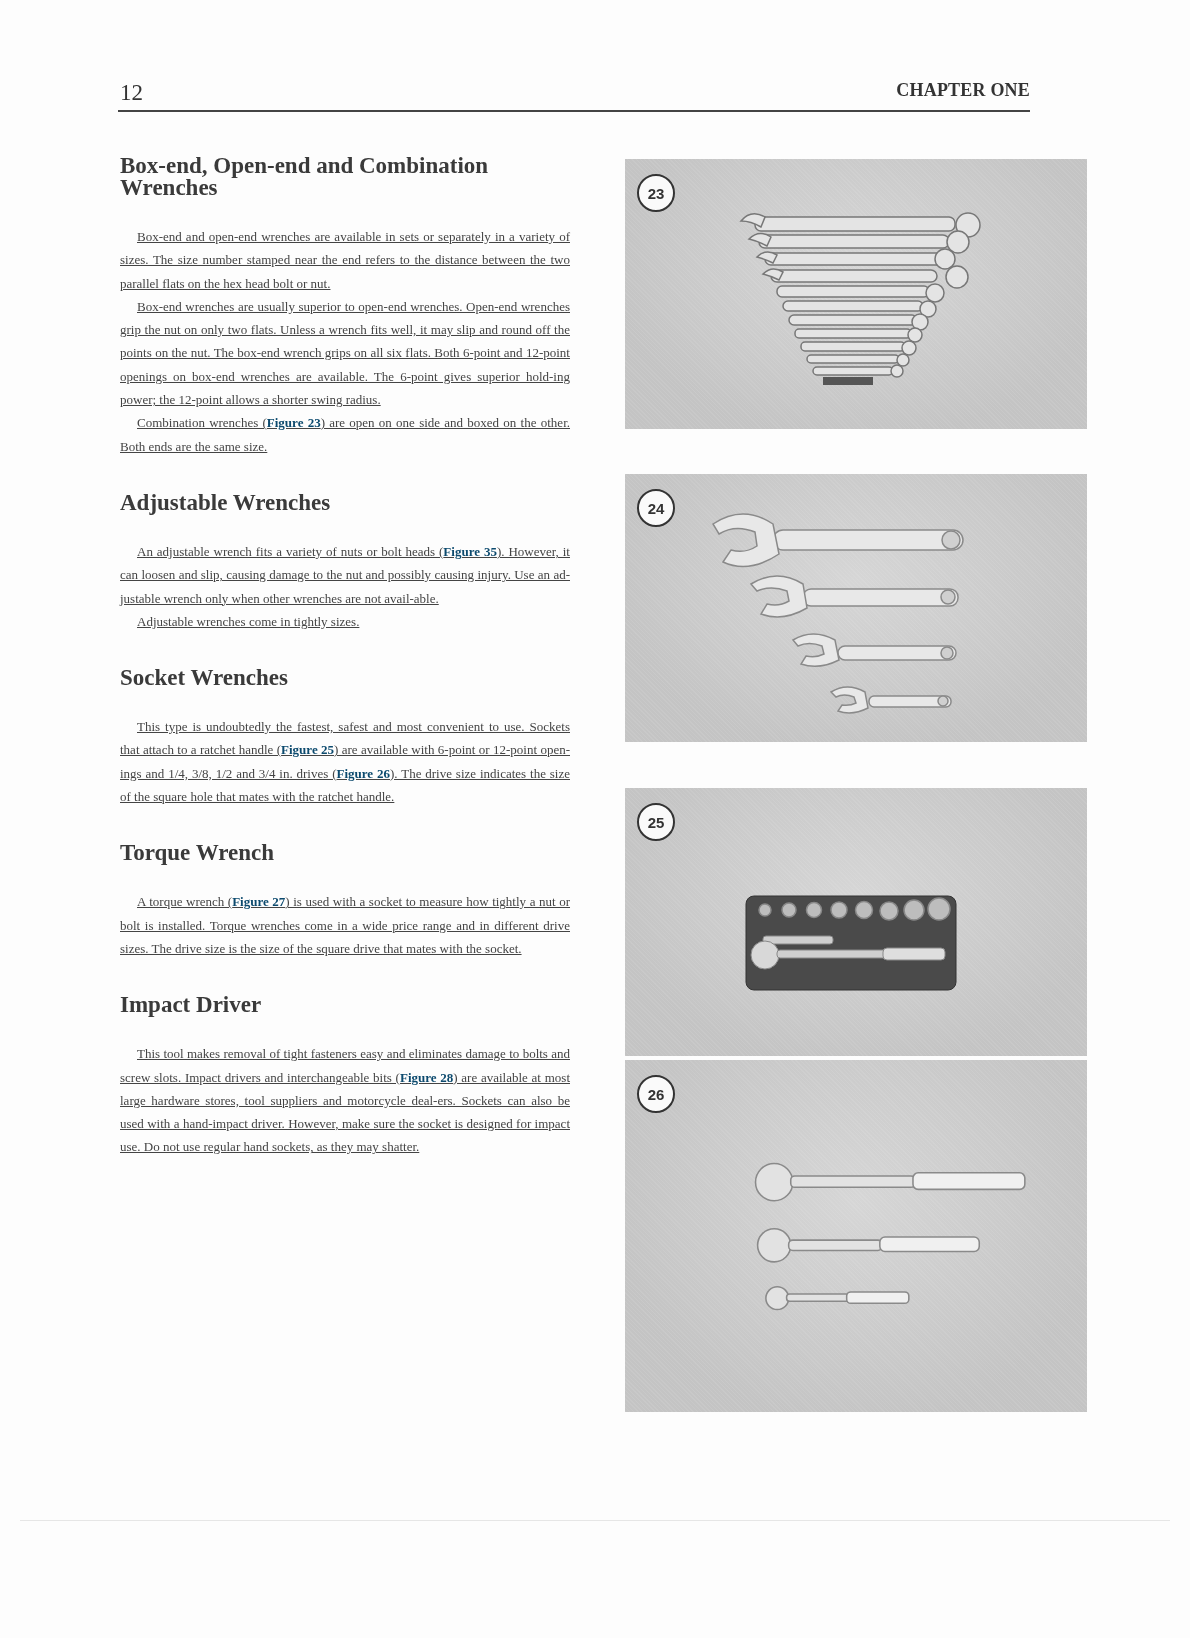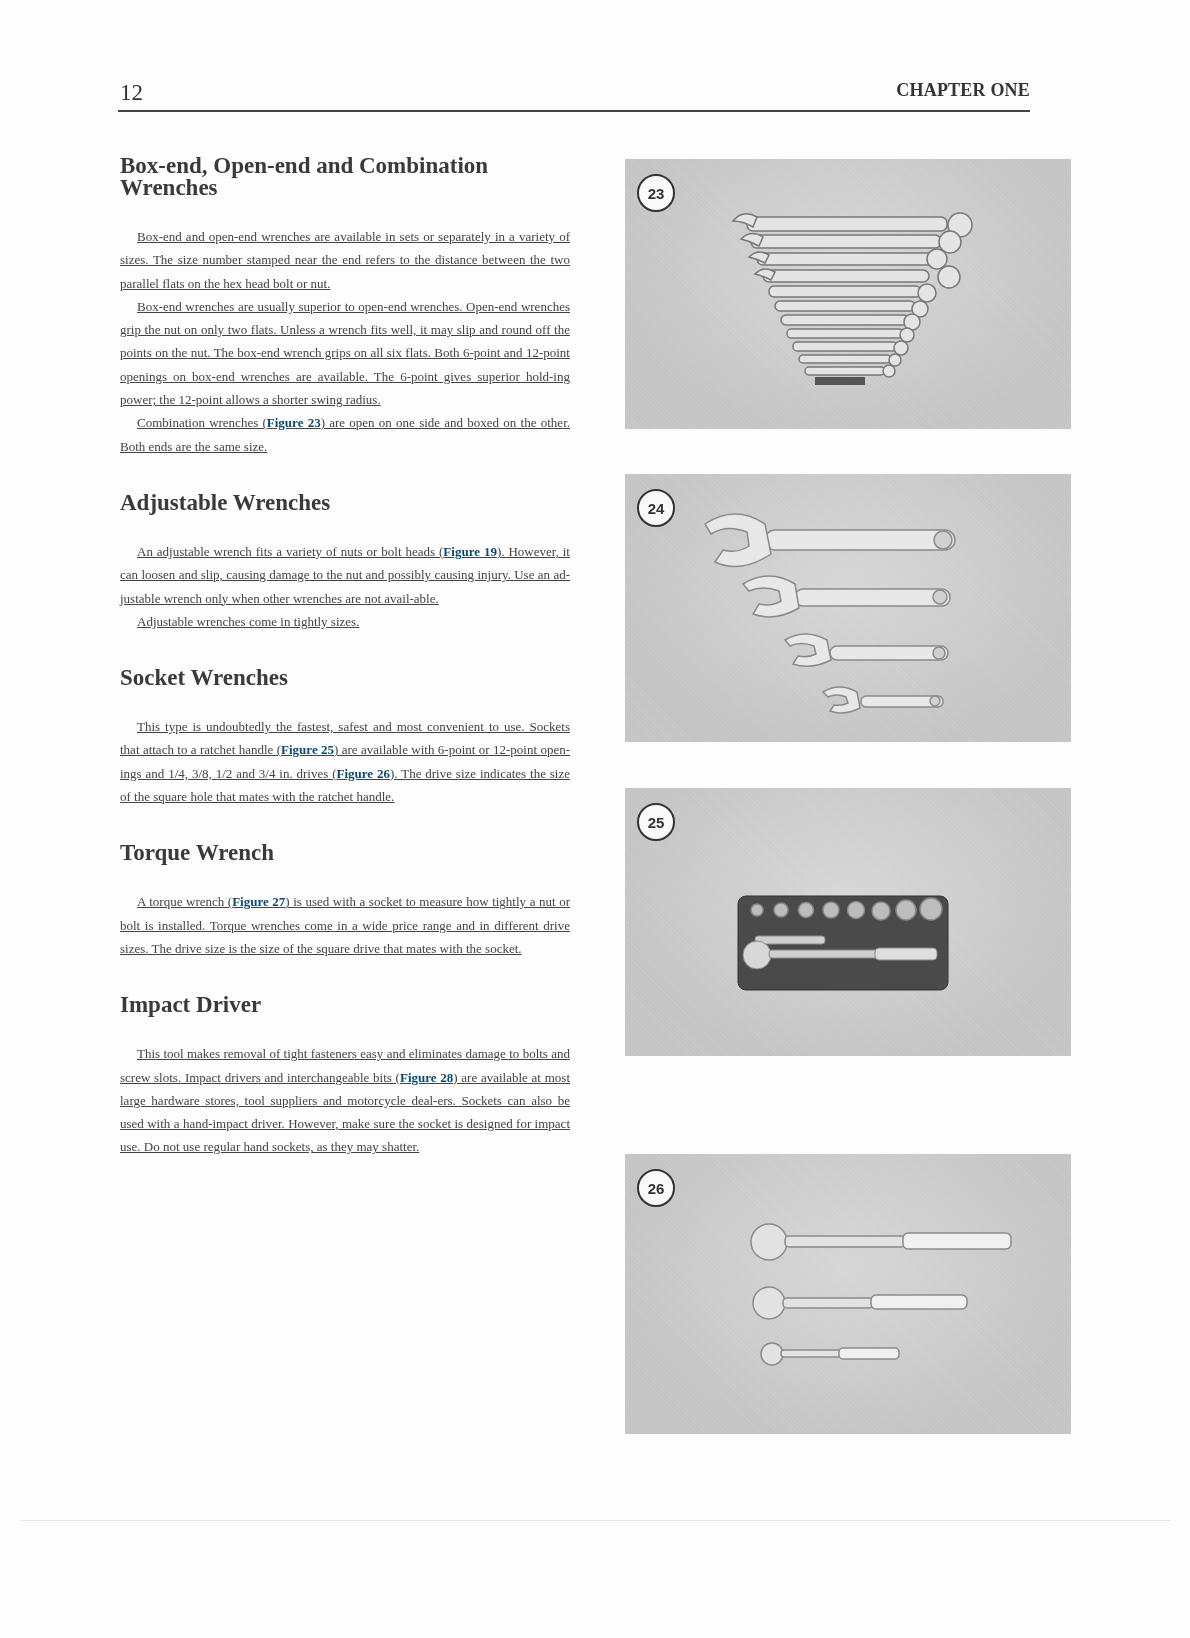--- a/index.html
+++ b/index.html
@@ -28,20 +28,21 @@
     }
     .section p b { color: #0c4a6e; }
     .section { margin-bottom: 34px; }
 
     .figure {
       position: absolute; left: 625px; width: 446px;
       background: #c8c8c8;
       background-image:
         repeating-linear-gradient(45deg, rgba(255,255,255,0.08) 0 1px, transparent 1px 3px),
         radial-gradient(ellipse at 50% 40%, #d6d6d6 0%, #c4c4c4 75%);
+      padding-left: 16px;
     }
     .fig-badge {
       position: absolute; left: 12px; top: 15px; width: 34px; height: 34px;
       border: 2px solid #333; border-radius: 50%; background: #fafafa;
       font-family: "Liberation Sans", "DejaVu Sans", sans-serif;
       font-size: 15px; font-weight: bold; color: #333;
       display: flex; align-items: center; justify-content: center;
     }
     .fig-art { position: absolute; left: 0; top: 0; width: 100%; height: 100%; }
     .scan-rule { position: absolute; left: 20px; top: 1520px; width: 1150px; height: 1px; background: #e6e6e6; }
@@ -56,21 +57,21 @@
 
 <div class="col-left">
   <div class="section">
     <h2>Box-end, Open-end and Combination Wrenches</h2>
     <p>Box-end and open-end wrenches are available in sets or separately in a variety of sizes. The size number stamped near the end refers to the distance between the two parallel flats on the hex head bolt or nut.</p>
     <p>Box-end wrenches are usually superior to open-end wrenches. Open-end wrenches grip the nut on only two flats. Unless a wrench fits well, it may slip and round off the points on the nut. The box-end wrench grips on all six flats. Both 6-point and 12-point openings on box-end wrenches are available. The 6-point gives superior hold-ing power; the 12-point allows a shorter swing radius.</p>
     <p>Combination wrenches (<b>Figure 23</b>) are open on one side and boxed on the other. Both ends are the same size.</p>
   </div>
   <div class="section">
     <h2>Adjustable Wrenches</h2>
-    <p>An adjustable wrench fits a variety of nuts or bolt heads (<b>Figure 19</b>). However, it can loosen and slip, causing damage to the nut and possibly causing injury. Use an ad-justable wrench only when other wrenches are not avail-able.</p>
+    <p>An adjustable wrench fits a variety of nuts or bolt heads (<b>Figure 35</b>). However, it can loosen and slip, causing damage to the nut and possibly causing injury. Use an ad-justable wrench only when other wrenches are not avail-able.</p>
     <p>Adjustable wrenches come in tightly sizes.</p>
   </div>
   <div class="section">
     <h2>Socket Wrenches</h2>
     <p>This type is undoubtedly the fastest, safest and most convenient to use. Sockets that attach to a ratchet handle (<b>Figure 25</b>) are available with 6-point or 12-point open-ings and 1/4, 3/8, 1/2 and 3/4 in. drives (<b>Figure 26</b>). The drive size indicates the size of the square hole that mates with the ratchet handle.</p>
   </div>
   <div class="section">
     <h2>Torque Wrench</h2>
     <p>A torque wrench (<b>Figure 27</b>) is used with a socket to measure how tightly a nut or bolt is installed. Torque wrenches come in a wide price range and in different drive sizes. The drive size is the size of the square drive that mates with the socket.</p>
   </div>
@@ -149,21 +150,21 @@
       <circle cx="306" cy="121" r="11"></circle>
     </g>
     <rect x="130" y="148" width="70" height="8" rx="3" fill="#cfcfcf" stroke="#888"></rect>
     <circle cx="132" cy="167" r="14" fill="#d8d8d8" stroke="#888"></circle>
     <rect x="144" y="162" width="110" height="8" rx="3" fill="#cfcfcf" stroke="#888"></rect>
     <rect x="250" y="160" width="62" height="12" rx="4" fill="#dedede" stroke="#888"></rect>
   </svg>
   <div class="fig-badge">25</div>
 </div>
 
-<div class="figure" style="top:1154px;height:280px;">
+<div class="figure" style="top:1060px;height:352px;">
   <svg class="fig-art" viewBox="0 0 446 272">
     <g fill="#e2e2e2" stroke="#8a8a8a" stroke-width="1.5">
       <circle cx="144" cy="84" r="18"></circle>
       <rect x="160" y="78" width="120" height="11" rx="4"></rect>
       <rect x="278" y="75" width="108" height="16" rx="5" fill="#f0f0f0"></rect>
       <circle cx="144" cy="145" r="16"></circle>
       <rect x="158" y="140" width="90" height="10" rx="4"></rect>
       <rect x="246" y="137" width="96" height="14" rx="5" fill="#f0f0f0"></rect>
       <circle cx="147" cy="196" r="11"></circle>
       <rect x="156" y="192" width="60" height="7" rx="3"></rect>

